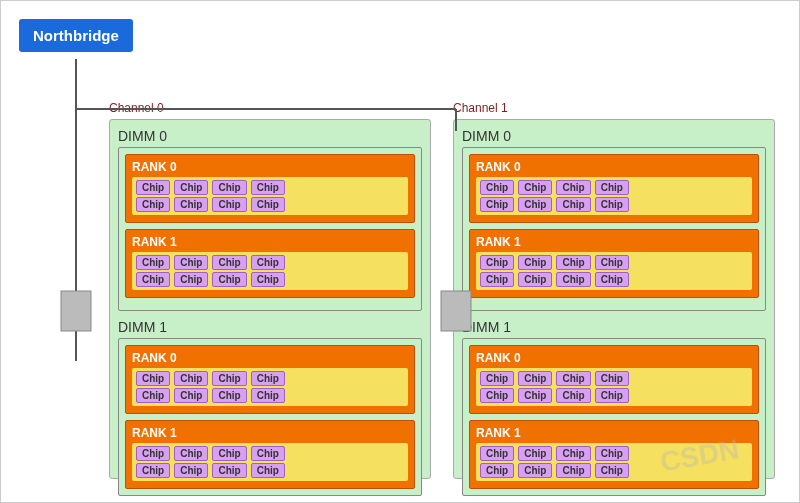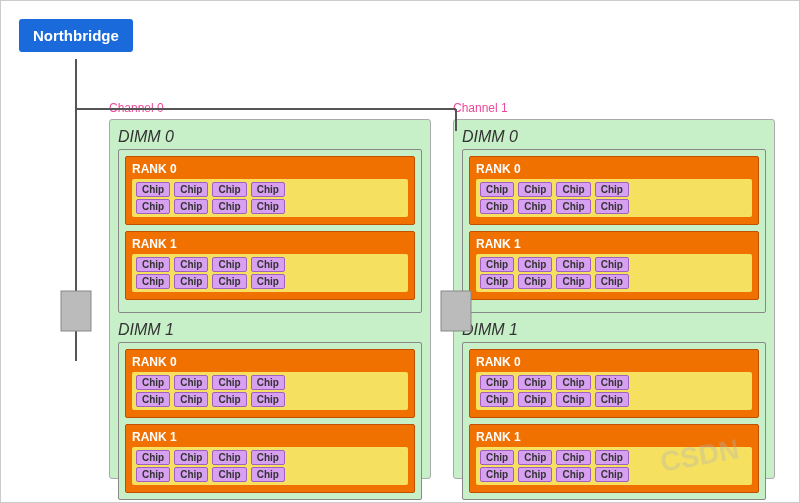--- a/index.html
+++ b/index.html
@@ -32,21 +32,21 @@
       font-weight: bold;
       padding: 8px 14px;
       border-radius: 3px;
       z-index: 10;
     }
 
     
     .channel-label {
       position: absolute;
       font-size: 12px;
-      color: #ec4899;
+      color: #7f1d1d;
     }
 
     
     .lines-svg {
       position: absolute;
       top: 0; left: 0;
       width: 800px;
       height: 503px;
       pointer-events: none;
       z-index: 5;
@@ -55,25 +55,24 @@
     
     .channel-block {
       position: absolute;
       background: #c8f0c8;
       border: 1px solid #aaa;
       border-radius: 3px;
     }
 
     
     .dimm-label {
-      font-size: 16px;
+      font-size: 14px;
       color: #333;
       font-weight: normal;
       margin-bottom: 3px;
-      font-style: italic;
     }
 
     
     .dimm-block {
       background: #c8f0c8;
       border: 1px solid #888;
       border-radius: 2px;
       padding: 6px;
       margin-bottom: 8px;
     }

